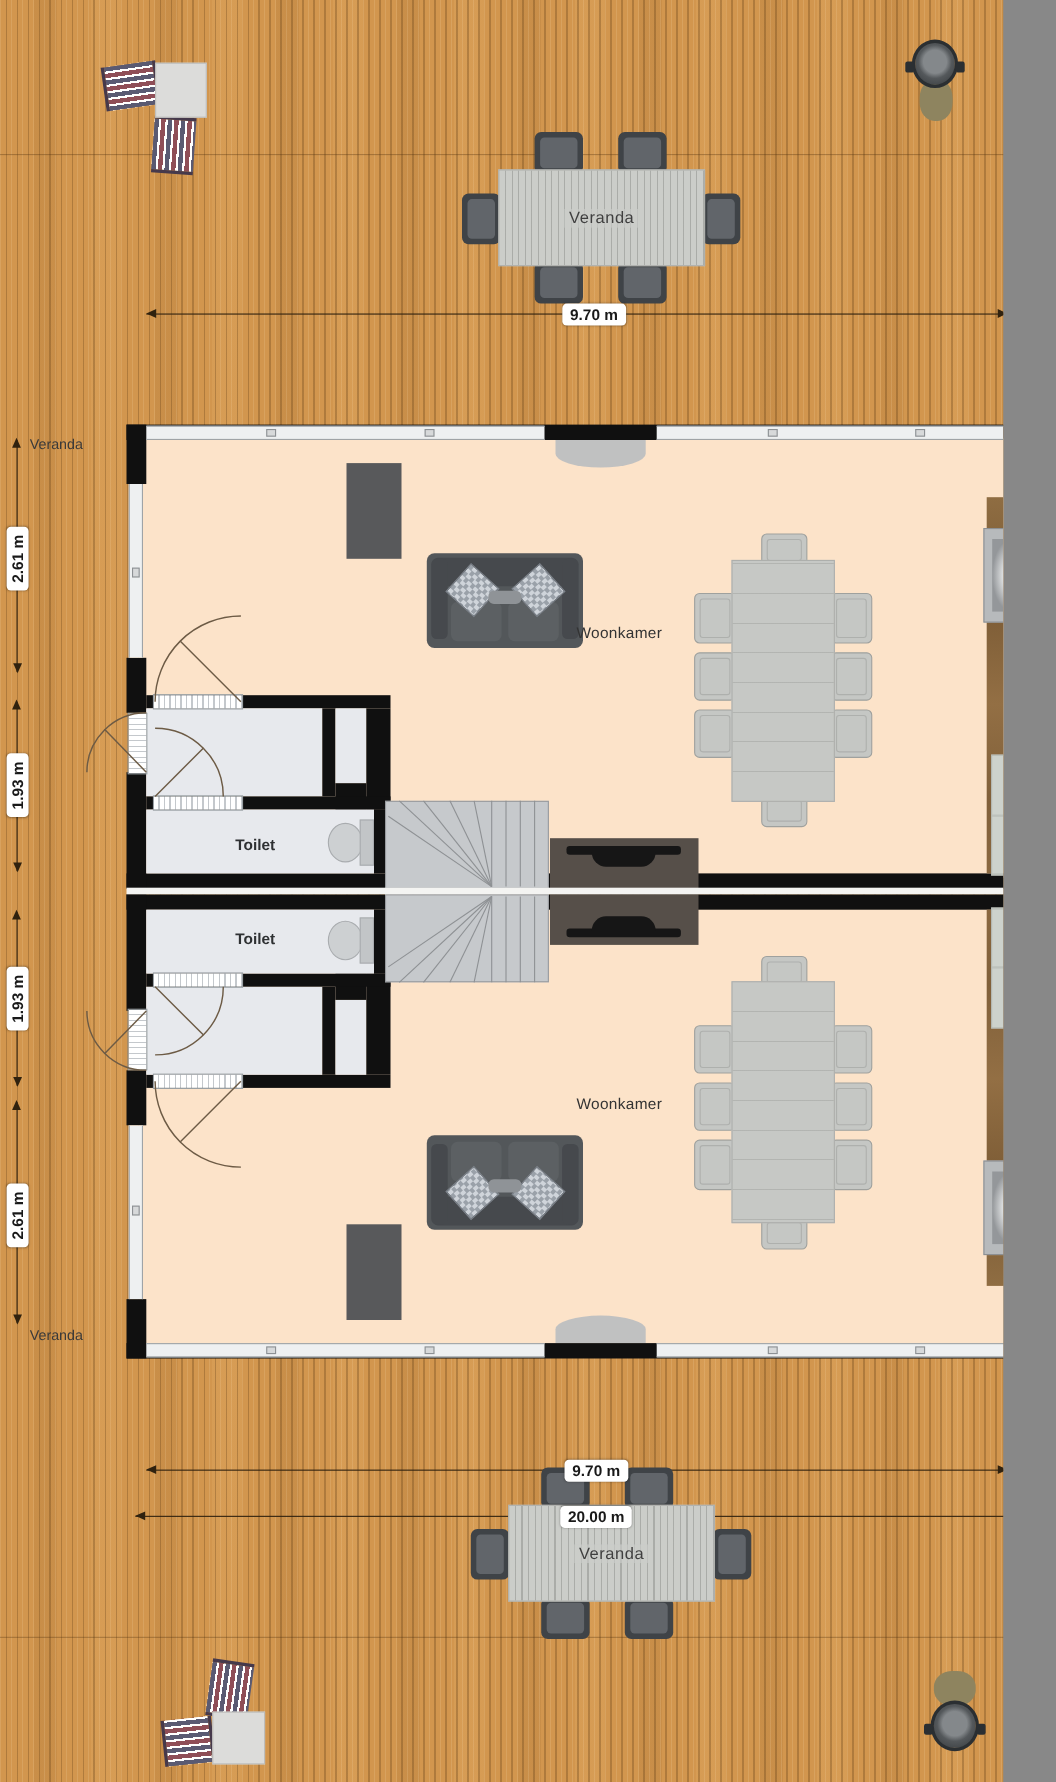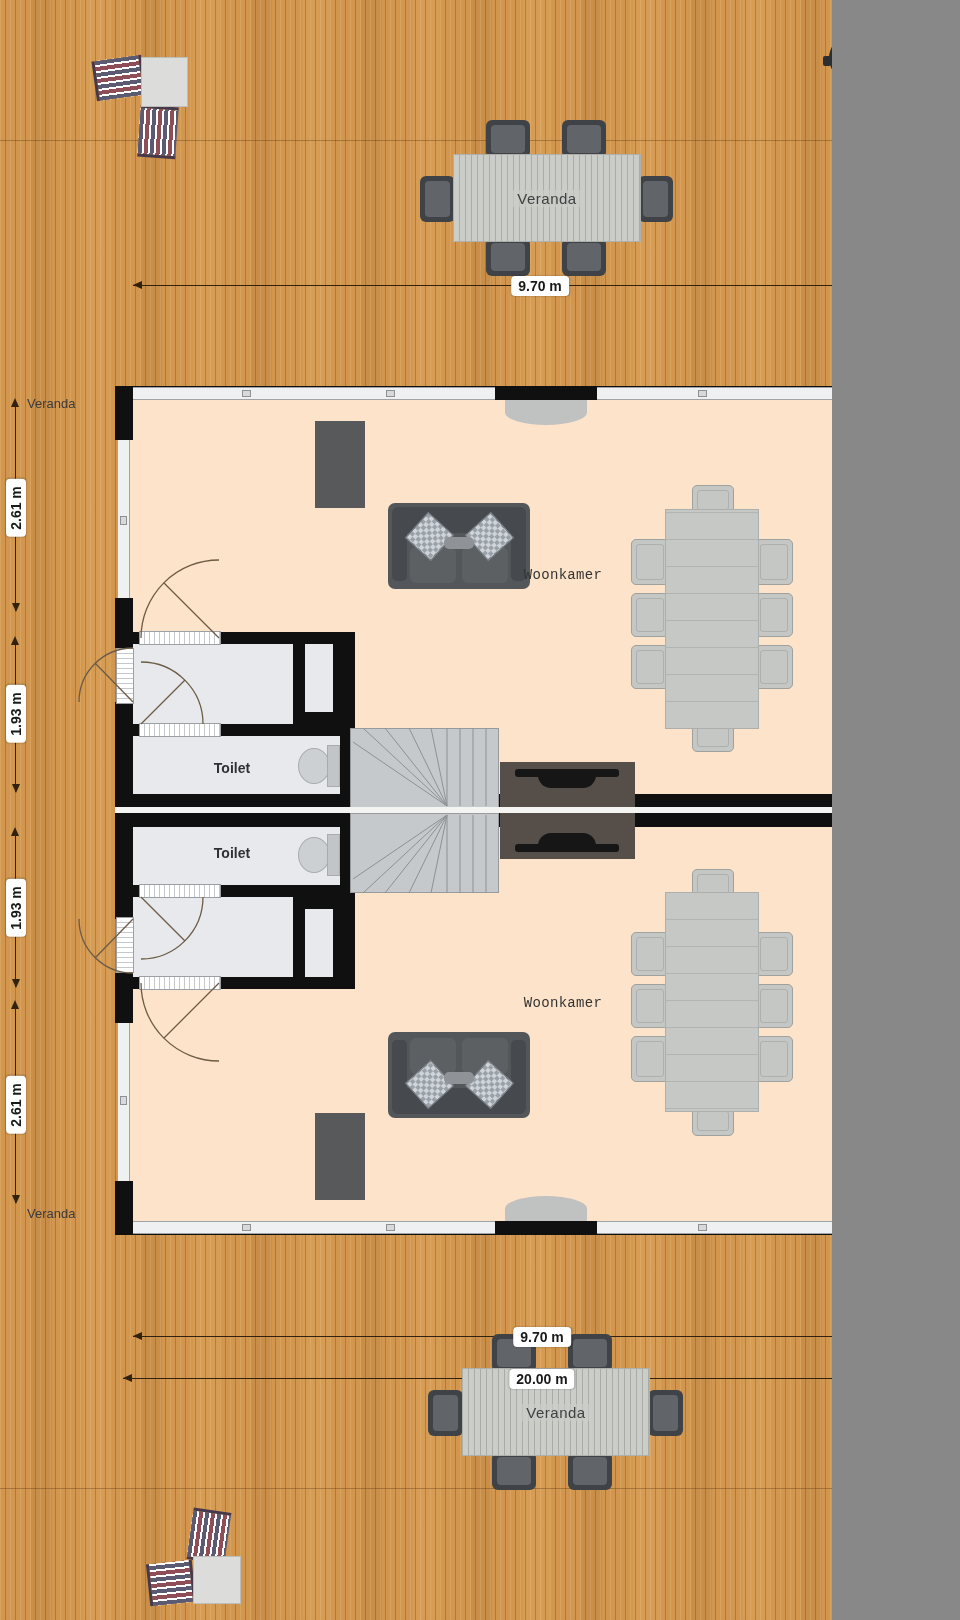--- a/index.html
+++ b/index.html
@@ -1,16 +1,16 @@
 <!DOCTYPE html>
 <html><head>
 <meta charset="utf-8">
 <style>
   html,body{margin:0;padding:0;background:#888;}
-  #canvas{position:relative;width:832px;height:1620px;overflow:hidden;
+  #canvas{position:relative;width:912px;height:1620px;overflow:hidden;
     font-family:"Liberation Sans",sans-serif;
     background-color:#d2964e;
     background-image:
       repeating-linear-gradient(90deg, rgba(255,235,200,.14) 0 1px, rgba(0,0,0,0) 1px 5px, rgba(92,58,20,.30) 5px 6px, rgba(0,0,0,0) 6px 10px),
       repeating-linear-gradient(90deg, rgba(0,0,0,0) 0 31px, rgba(120,75,25,.10) 31px 52px, rgba(0,0,0,0) 52px 83px, rgba(255,210,140,.10) 83px 110px);
   }
   .seam{position:absolute;left:0;width:960px;height:1px;background:rgba(80,50,15,.35);}
 
   
   .hline{position:absolute;height:0;border-top:1.6px solid #30220f;z-index:5;}
@@ -80,21 +80,21 @@
   .sofa .pil{position:absolute;width:33px;height:33px;border:1px solid #7c828a;
     background:conic-gradient(#cfd4da 25%,#9aa1a9 0 50%,#cfd4da 0 75%,#9aa1a9 0) 0 0/8px 8px;}
   .sofa .tray{position:absolute;background:#8f9397;border-radius:5px;}
   .tvcab{position:absolute;background:#58595b;}
   .dtable{position:absolute;background:#c6c8c5;border:1px solid #adafac;
     background-image:repeating-linear-gradient(0deg,rgba(0,0,0,0) 0 26px,rgba(120,122,118,.25) 26px 27px);}
   .dchair{position:absolute;background:#c5c7c4;border:1px solid #9fa19e;border-radius:5px;}
   .dchair i{position:absolute;left:4px;top:4px;right:4px;bottom:4px;border:1px solid #aeb0ad;border-radius:3px;display:block;}
   .txt{position:absolute;transform:translate(-50%,-50%);white-space:nowrap;z-index:4;}
   .unit.lower .txt{transform:translate(-50%,-50%) scaleY(-1);}
-  .lbl-room{font-size:14px;color:#333;letter-spacing:.3px;font-family:Liberation Mono, monospace;}
+  .lbl-room{font-size:14px;color:#333;letter-spacing:.3px;}
   .lbl-toilet{font-size:14px;font-weight:700;color:#2f3133;}
   .arcs{position:absolute;left:0;top:0;overflow:visible;pointer-events:none;}
   .whiteline{position:absolute;background:#f4f4f2;z-index:4;}
 </style>
 </head>
 <body>
 
 <div id="canvas">
 
   <div class="seam" style="top:140px;"></div>

